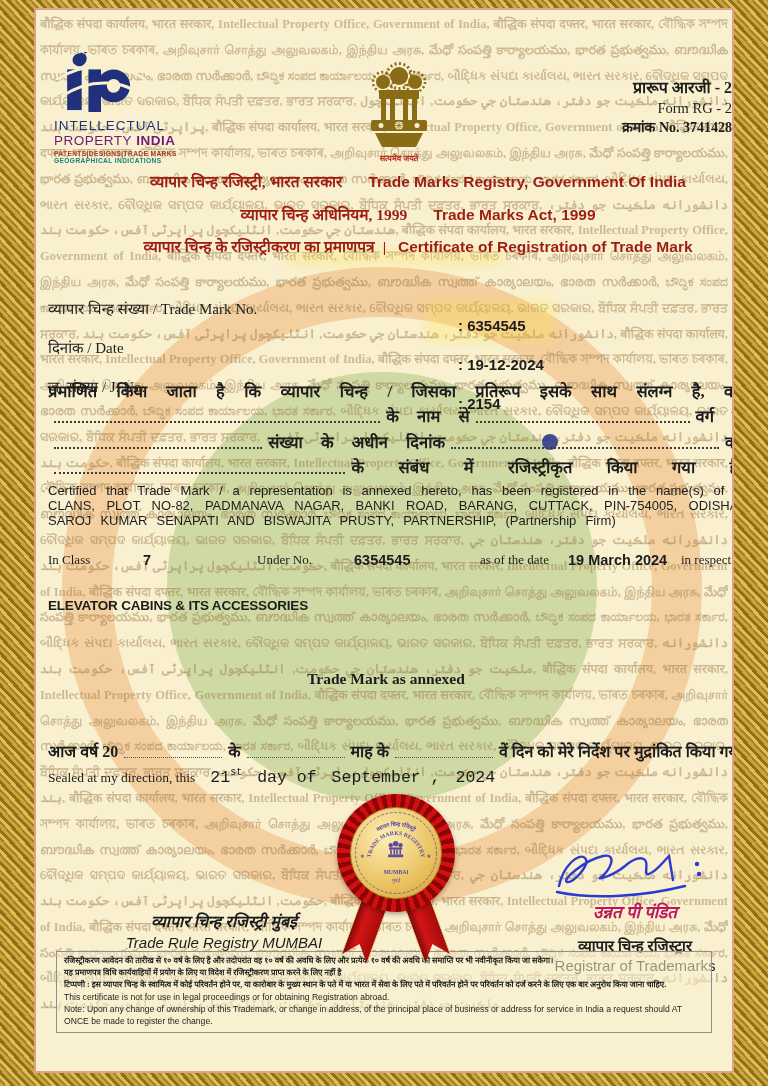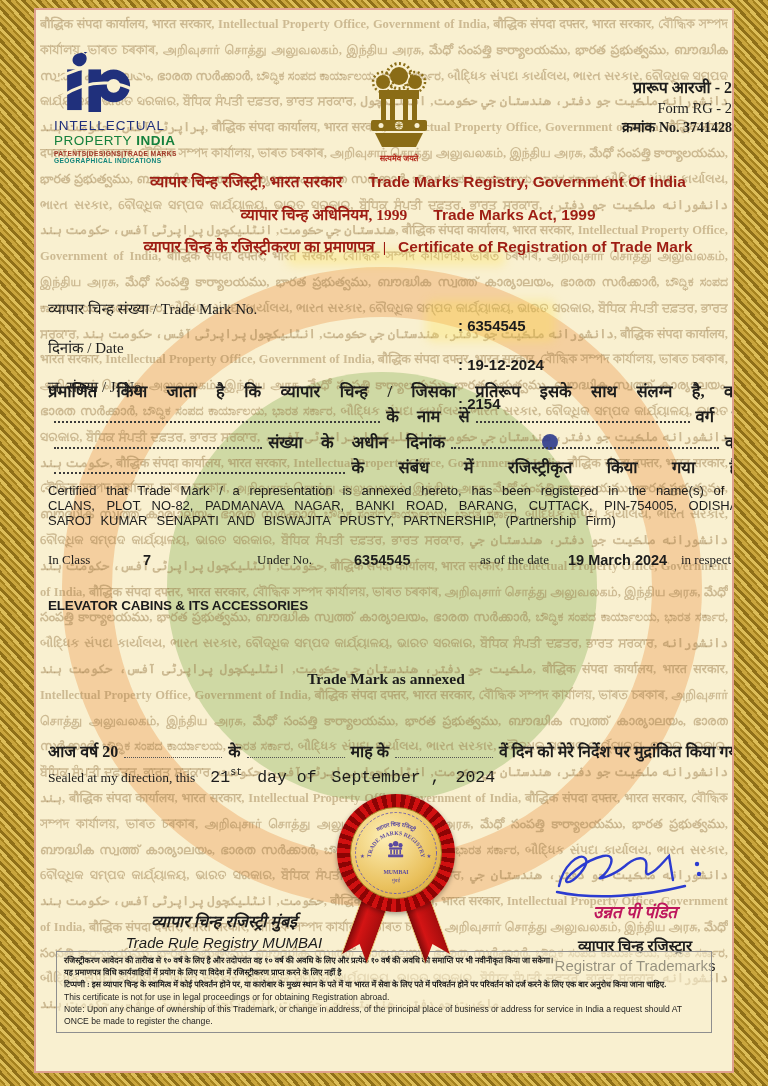--- a/index.html
+++ b/index.html
@@ -16,21 +16,21 @@
                  background:rgba(118,168,70,.32); }
   .chakra      { position:absolute; left:506px; top:424px; width:16px; height:16px; border-radius:50%;
                  background:#2c3a8c; opacity:.9; }
   .wm-text { position:absolute; top:2px; left:4px; right:4px; bottom:0; font-size:12.5px; line-height:25.8px;
              text-align:justify; color:rgba(150,120,72,.45); overflow:hidden; z-index:0; font-weight:600; }
   .content { position:absolute; inset:0; z-index:2; }
   .abs { position:absolute; }
   
   .logo { left:18px; top:42px; width:200px; }
   .logo-txt1 { font-family:"Liberation Sans",sans-serif; color:#20307c; font-size:13.5px; letter-spacing:1px; margin-top:2px; }
-  .logo-txt2 { font-family:"Liberation Sans",sans-serif; color:#15803d; font-size:13.5px; letter-spacing:.5px; }
+  .logo-txt2 { font-family:"Liberation Sans",sans-serif; color:#701a75; font-size:13.5px; letter-spacing:.5px; }
   .logo-txt2 b { font-weight:bold; }
   .logo-txt3 { font-family:"Liberation Sans",sans-serif; color:#a33a2a; font-size:6.6px; letter-spacing:.4px; margin-top:2px; font-weight:bold; }
   .logo-txt4 { font-family:"Liberation Sans",sans-serif; color:#12857a; font-size:6.6px; letter-spacing:.4px; font-weight:bold; }
   .emblem { left:318px; top:52px; width:90px; text-align:center; }
   .motto { color:#b01e12; font-size:8px; font-weight:bold; margin-top:-2px; }
   .form-info { right:0px; top:68px; text-align:right; line-height:20px; }
   .form-hi { font-size:16px; font-weight:bold; }
   .form-en { font-size:14.5px; }
   .form-serial { font-size:14px; font-weight:bold;padding-left:28px; }
   

